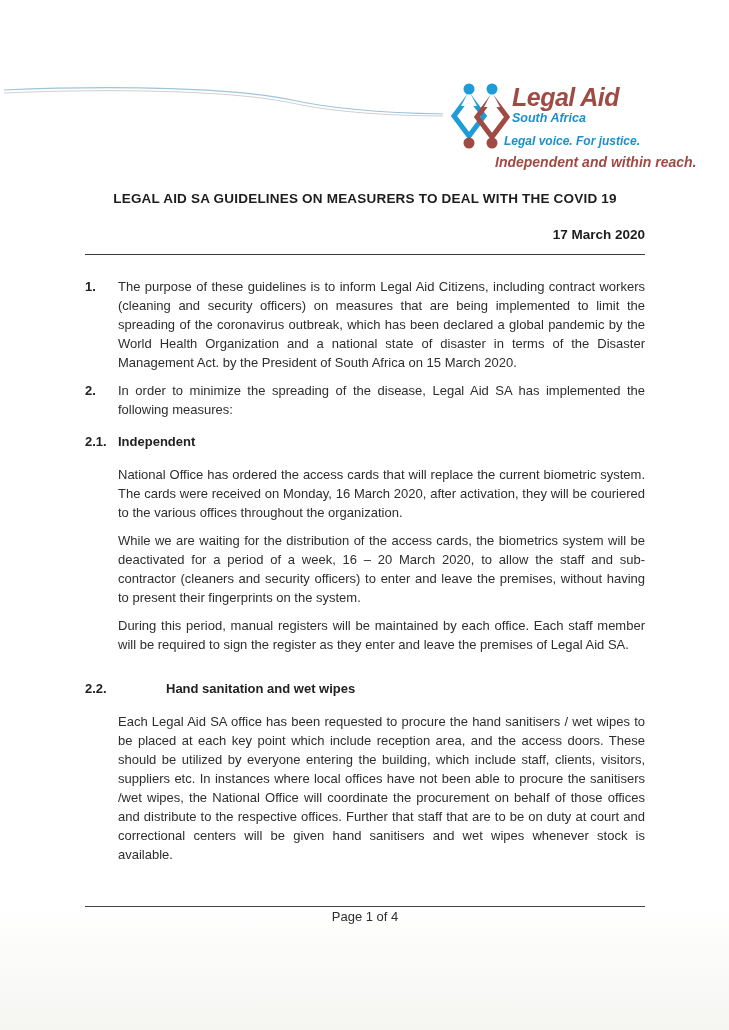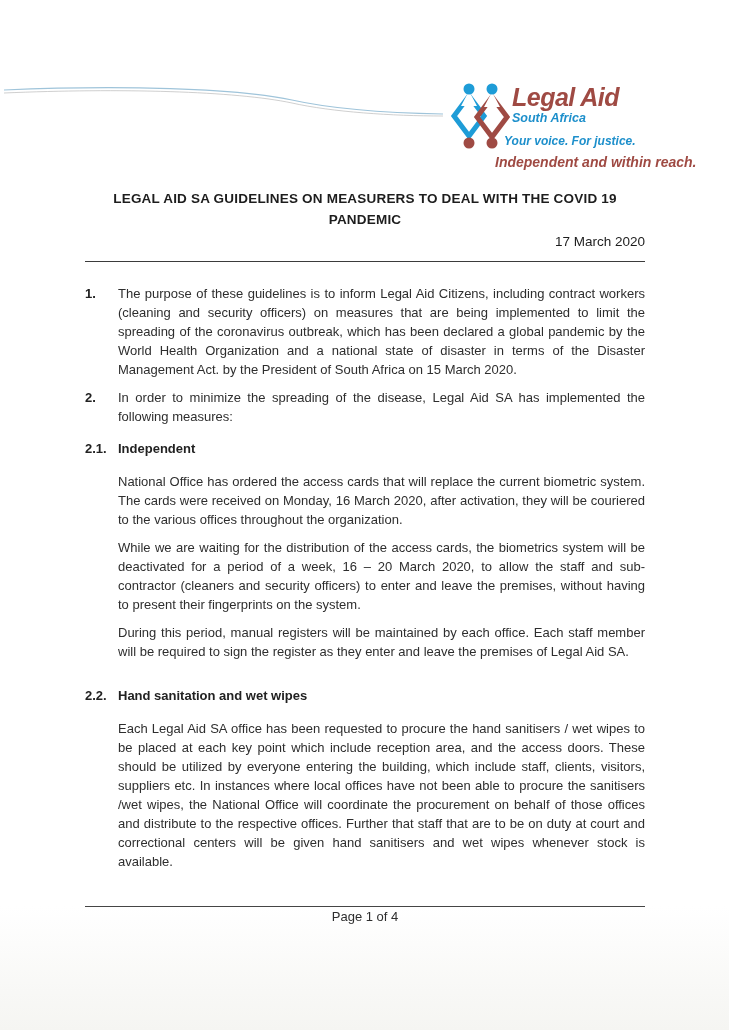--- a/index.html
+++ b/index.html
@@ -41,35 +41,35 @@
   }
 
   
   .content { padding: 188px 84px 0 85px; }
 
   .doc-title {
     text-align: center; font-weight: bold; font-size: 13.5px;
     line-height: 21px; color: #1d1d1d; letter-spacing: 0.2px;
   }
   .doc-date {
-    text-align: right; font-weight: normal; font-size: 13.5px;
-    margin-top: 4px; color: #1d1d1d;
+    text-align: right; font-weight: bold; font-size: 13.5px;
+    margin-top: 18px; color: #1d1d1d;
   }
   .rule { border: none; border-top: 1.6px solid #3b3b3b; margin-top: 12px; }
 
   .block { display: flex; margin-top: 10px; font-size: 13px; line-height: 19px; }
   .block-num { flex: 0 0 33px; font-weight: bold; color: #222; }
   .block-text { flex: 1; text-align: justify; color: #2e2e2e; }
   .block.b-first { margin-top: 22px; }
   .block.b-num2 { margin-top: 9px; }
   .block.heading { margin-top: 13px; }
   .block.heading .block-text { font-weight: bold; text-align: left; color: #222; }
   .block.b-after-heading { margin-top: 14px; }
   .block.b-tight { margin-top: 9px; justify-content: center; }
-  .block.b-bigspace { margin-top: 25px; }
+  .block.b-bigspace { margin-top: 25px; gap: 48px; }
 
   
   .footer { position: absolute; left: 85px; right: 84px; top: 906px; border-top: 1.6px solid #454545; }
   .page-number { text-align: center; font-size: 13px; color: #2e2e2e; padding-top: 2px; }
 </style>
 </head>
 <body>
 
 <div class="page">
 
@@ -84,29 +84,28 @@
       <path d="M44,15 L29,35 L44,55 L59,35 Z" fill="none" stroke="#9f4a43" stroke-width="5"></path>
       <polygon points="21,9 13,24 29,24" fill="#ffffff"></polygon>
       <polygon points="44,10 36,25 52,25" fill="#ffffff"></polygon>
       <circle cx="21" cy="7" r="5.5" fill="#1e9cd7"></circle>
       <circle cx="44" cy="7" r="5.5" fill="#1e9cd7"></circle>
       <circle cx="21" cy="61" r="5.5" fill="#9f4a43"></circle>
       <circle cx="44" cy="61" r="5.5" fill="#9f4a43"></circle>
     </svg>
     <div class="logo-wordmark">Legal Aid</div>
     <div class="logo-region">South Africa</div>
-    <div class="logo-tagline">Your voice. For justice.</div>
+    <div class="logo-tagline">Legal voice. For justice.</div>
     <div class="logo-subtagline">Independent and within reach.</div>
   </div>
 
   <div class="content">
 
     <div class="doc-title">
       <div>LEGAL AID SA GUIDELINES ON MEASURERS TO DEAL WITH THE COVID 19</div>
-      <div>PANDEMIC</div>
     </div>
 
     <div class="doc-date">17 March 2020</div>
 
     <hr class="rule">
 
     <div class="block b-first">
       <span class="block-num">1.</span>
       <div class="block-text">The purpose of these guidelines is to inform Legal Aid Citizens, including contract workers (cleaning and security officers) on measures that are being implemented to limit the spreading of the coronavirus outbreak, which has been declared a global pandemic by the World Health Organization and a national state of disaster in terms of the Disaster Management Act. by the President of South Africa on 15 March 2020.</div>
     </div>

